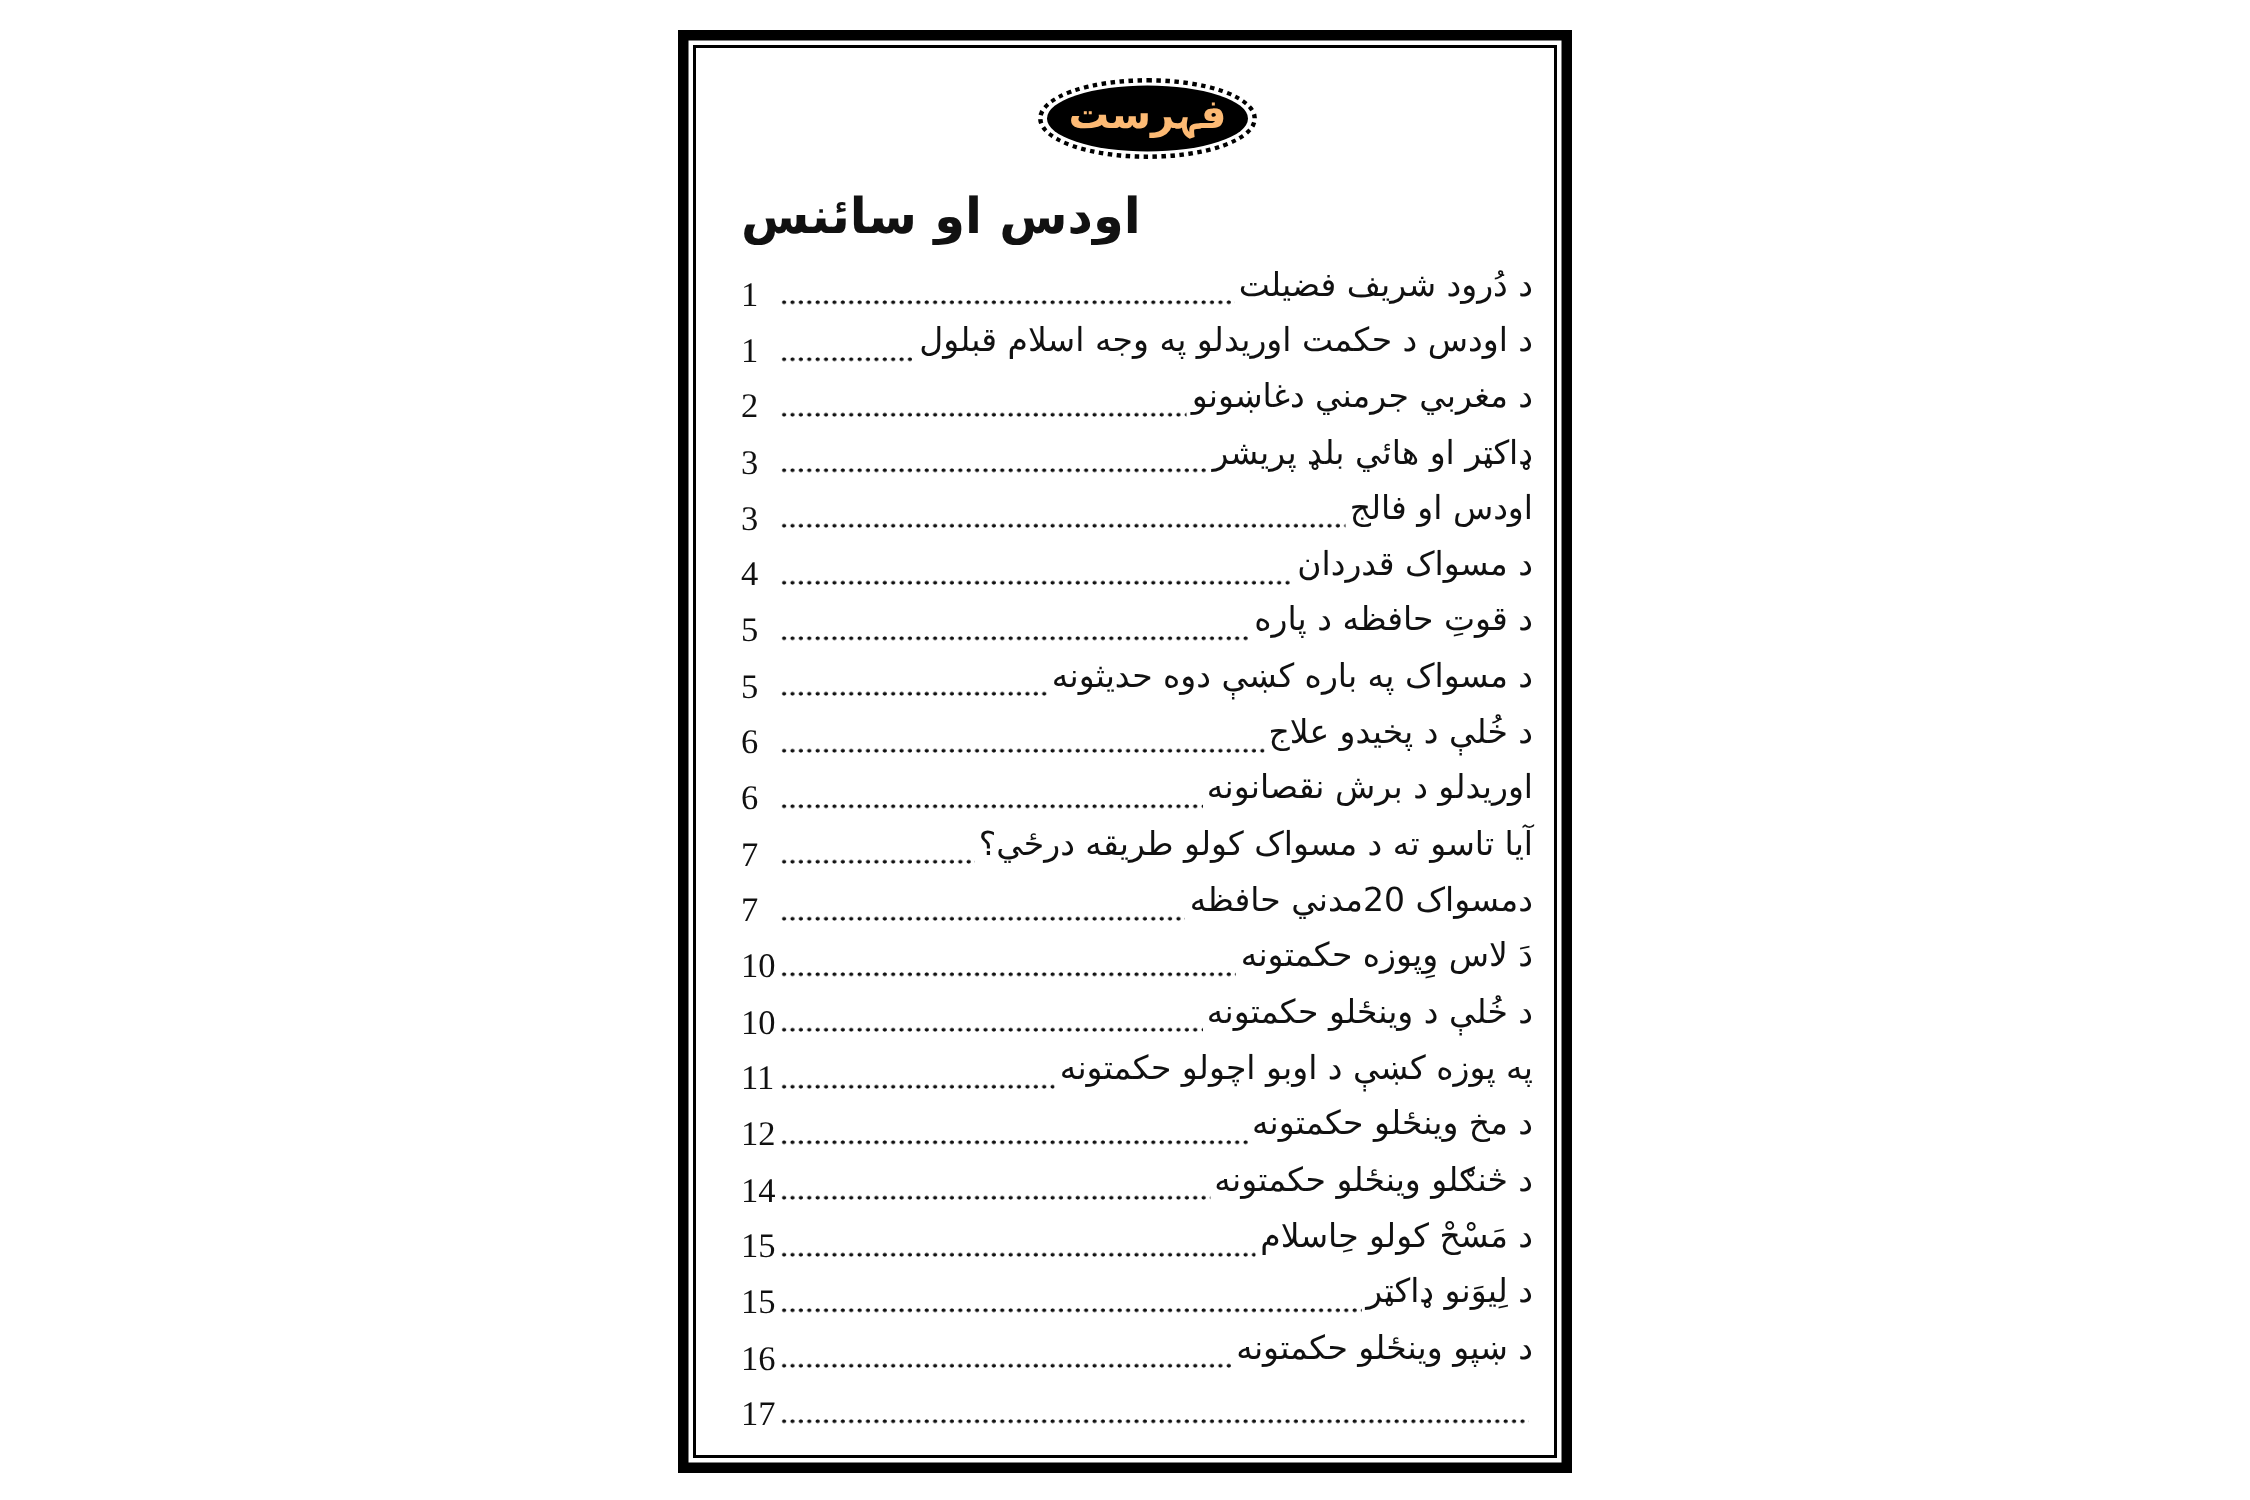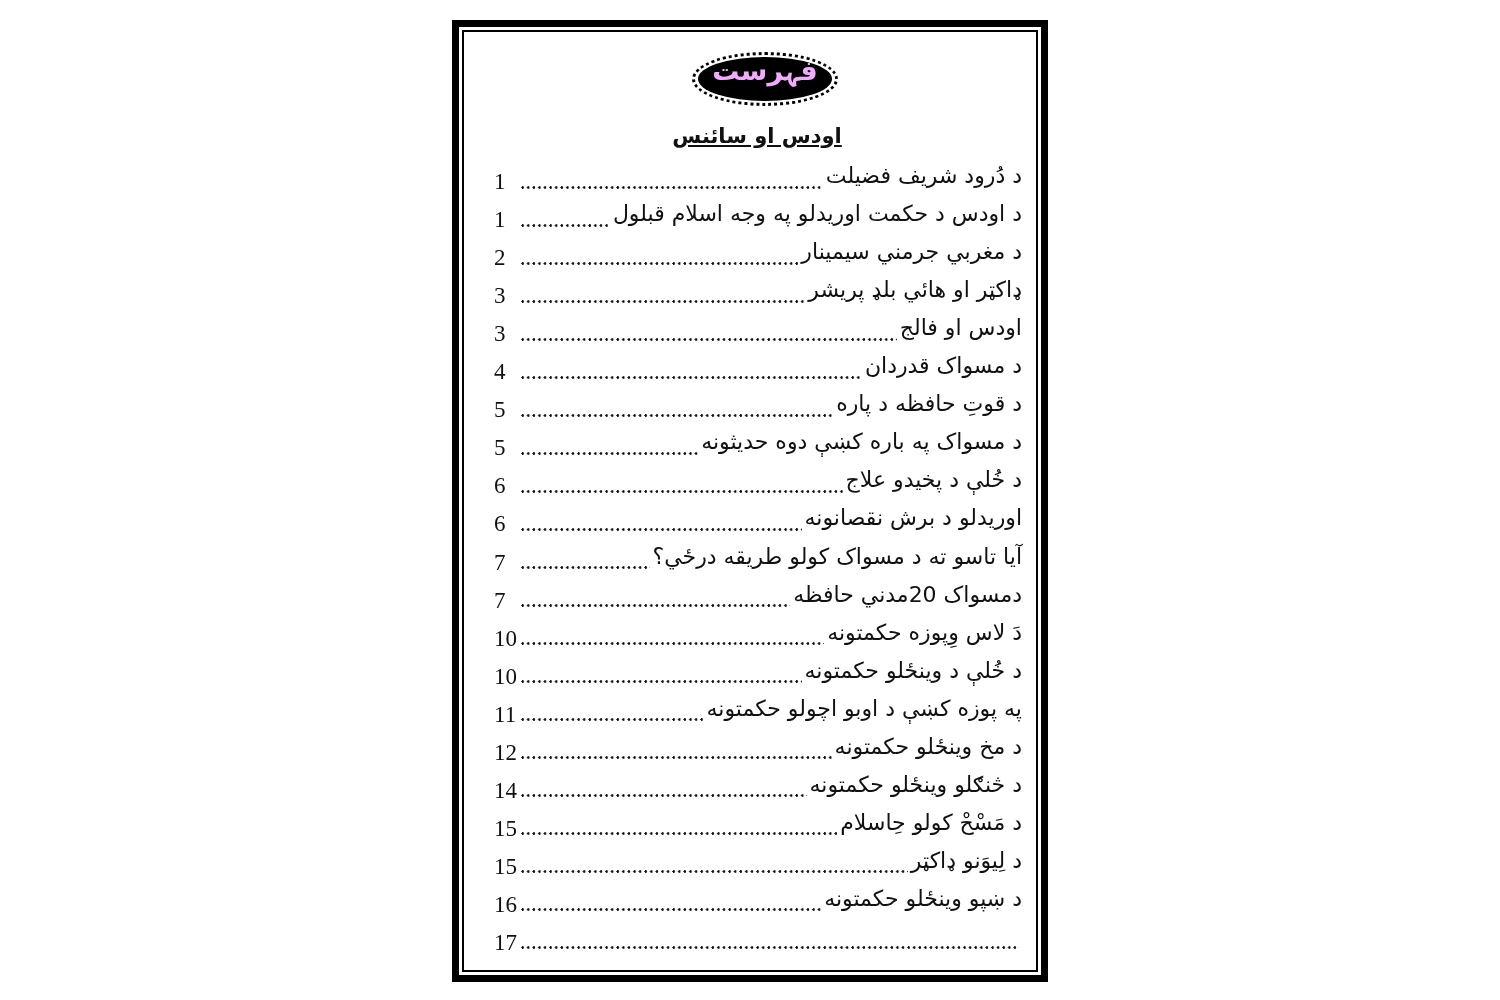--- a/index.html
+++ b/index.html
@@ -37,42 +37,42 @@
     align-self: center;
     margin-top: 10px;
     margin-left: 14px;
     border: 3px dotted #000000;
     border-radius: 50%;
     padding: 2px 3px;
     flex: 0 0 auto;
   }
   .badge-fill {
     background: #000000;
-    color: #f0abfc;
+    color: #fdba74;
     border-radius: 50%;
     width: 134px;
     height: 44px;
     display: flex;
+    align-items: center;
     justify-content: center;
   }
   .badge-fill span {
     font-size: 27px;
     font-weight: bold;
     line-height: 1;
     padding-bottom: 6px;
   }
   .book-title {
     direction: rtl;
-    text-align: center;
-    font-size: 21px;
+    text-align: left;
+    font-size: 33px;
     font-weight: bold;
     margin: 18px 2px 0 0;
     line-height: 1.2;
     flex: 0 0 auto;
-    text-decoration: underline;
   }
   .toc {
     flex: 1 1 auto;
     margin-top: 12px;
     display: flex;
     flex-direction: column;
     justify-content: space-between;
     direction: rtl;
   }
   .toc-row {
@@ -133,21 +133,21 @@
     <span class="page-num">1</span>
   </div>
 
   <div class="toc-row">
     <span class="toc-title">د اودس د حکمت اوریدلو په وجه اسلام قبلول</span>
     <span class="leader"></span>
     <span class="page-num">1</span>
   </div>
 
   <div class="toc-row">
-    <span class="toc-title">د مغربي جرمني سیمینار</span>
+    <span class="toc-title">د مغربي جرمني دغاښونو</span>
     <span class="leader"></span>
     <span class="page-num">2</span>
   </div>
 
   <div class="toc-row">
     <span class="toc-title">ډاکټر او هائي بلډ پریشر</span>
     <span class="leader"></span>
     <span class="page-num">3</span>
   </div>
 

